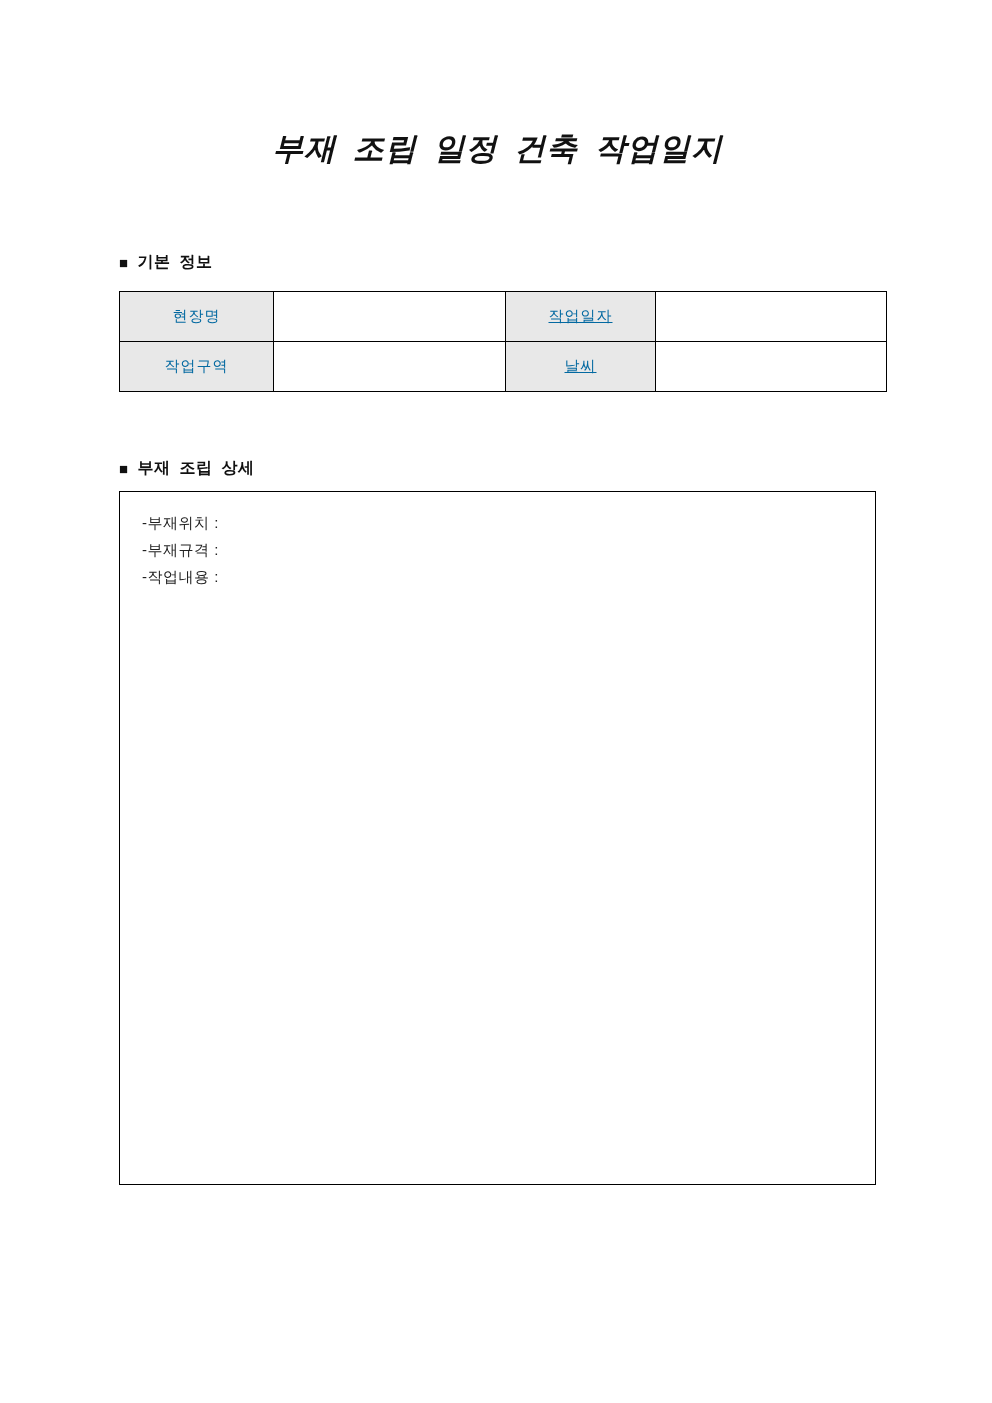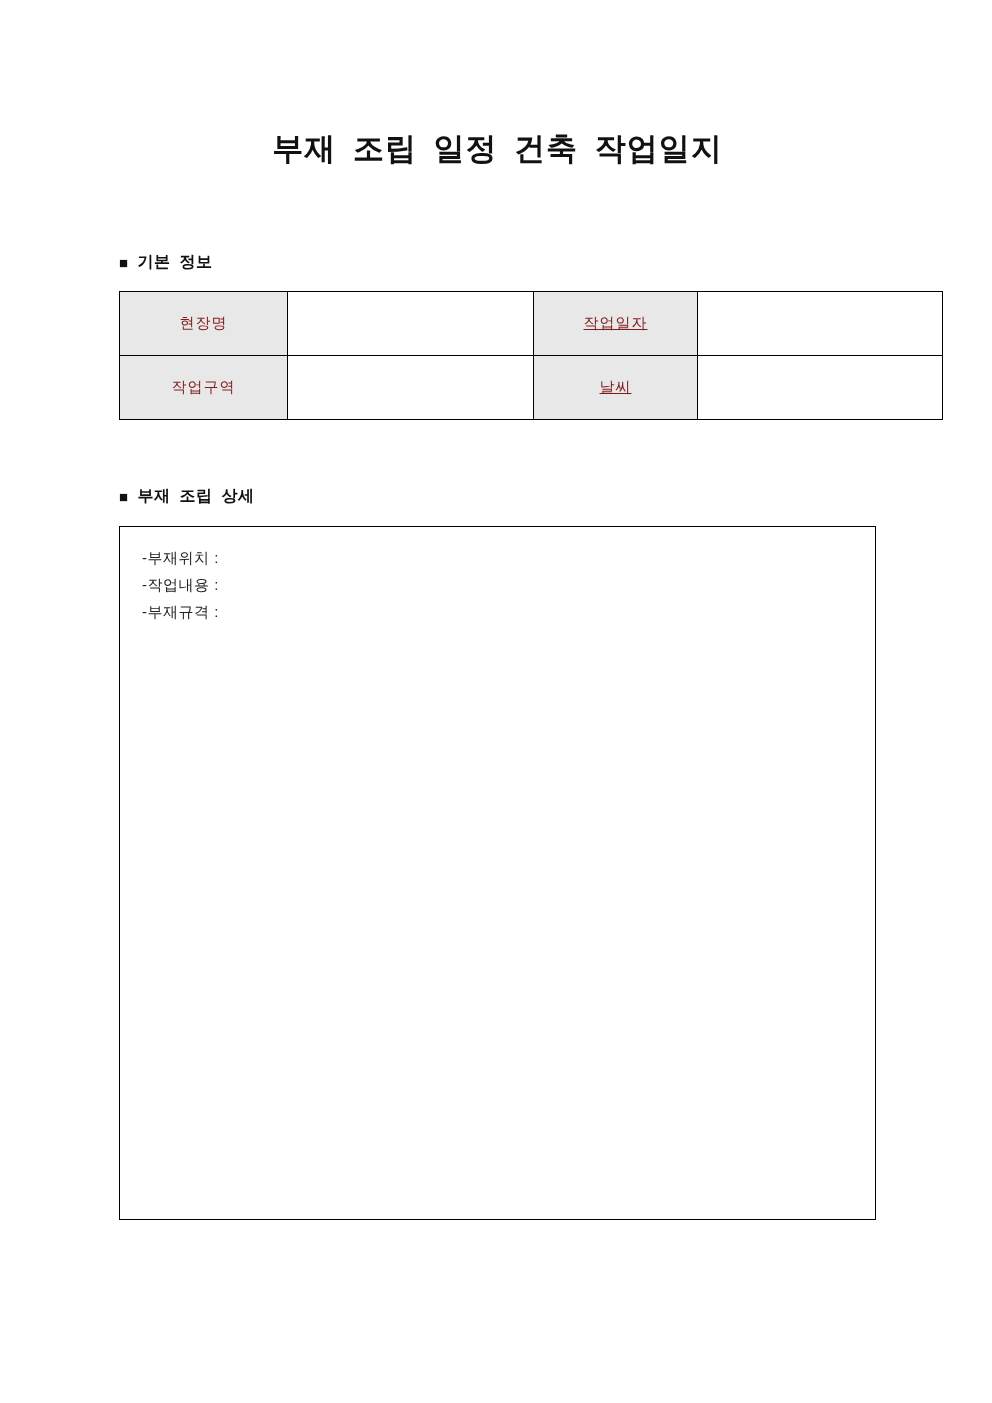--- a/index.html
+++ b/index.html
@@ -25,20 +25,21 @@
   .doc-title {
     margin: 0;
     padding-top: 130px;
     text-align: center;
     font-size: 31px;
     font-weight: 700;
     letter-spacing: 1px;
     word-spacing: 7px;
     color: #111111;
     line-height: 1.25;
+    font-style: italic;
   }
   .section-header {
     display: flex;
     align-items: center;
     font-size: 16px;
     font-weight: 700;
     color: #111111;
     letter-spacing: 0.5px;
     word-spacing: 4px;
   }
@@ -52,42 +53,42 @@
   }
   .info-table {
     margin-top: 18px;
     width: 757px;
     border-collapse: collapse;
     table-layout: fixed;
   }
   .info-table th, .info-table td {
     border: 1px solid #000000;
     height: 47px;
-    padding: 8px;
+    padding: 1px;
     font-size: 15px;
     font-weight: 400;
-    color: #7f1d1d;
+    color: #0369a1;
   }
   .info-table th {
     background: #e8e8e8;
     text-align: center;
     letter-spacing: 1px;
   }
   .info-table td {
     background: #ffffff;
   }
   .col-label-1 { width: 151px; }
   .col-value-1 { width: 229px; }
   .col-label-2 { width: 147px; text-decoration: underline; }
   .col-value-2 { width: 228px; }
   .section-detail .section-header {
     margin-top: 66px;
   }
   .detail-box {
-    margin-top: 19px;
+    margin-top: 12px;
     box-sizing: border-box;
     width: 757px;
     height: 694px;
     border: 1px solid #000000;
     background: #ffffff;
     padding: 17px 20px 0 22px;
   }
   .detail-line {
     font-size: 15px;
     line-height: 27px;
@@ -128,18 +129,18 @@
   </section>
 
   <section class="section-detail">
     <div class="section-header">
       <span class="bullet">■</span>
       <span class="section-title">부재 조립 상세</span>
     </div>
 
     <div class="detail-box">
       <div class="detail-line">-부재위치 :</div>
+      <div class="detail-line">-부재규격 :</div>
       <div class="detail-line">-작업내용 :</div>
-      <div class="detail-line">-부재규격 :</div>
     </div>
   </section>
 
 </div>
 
 </body></html>

